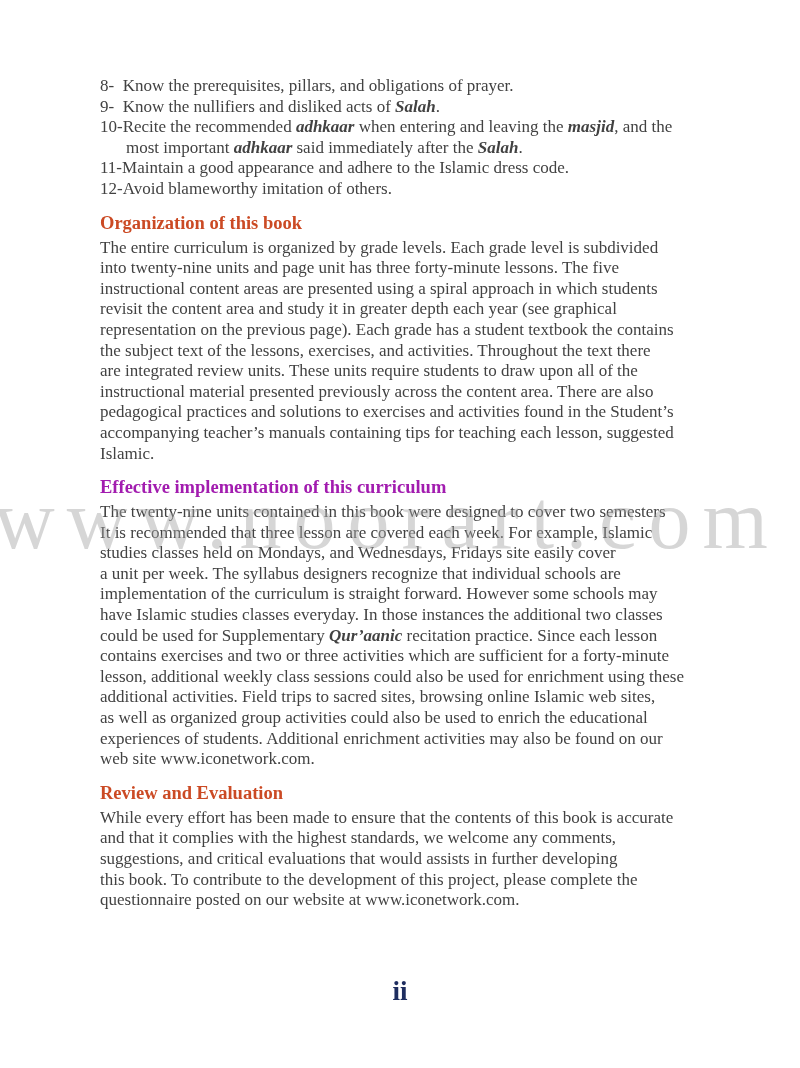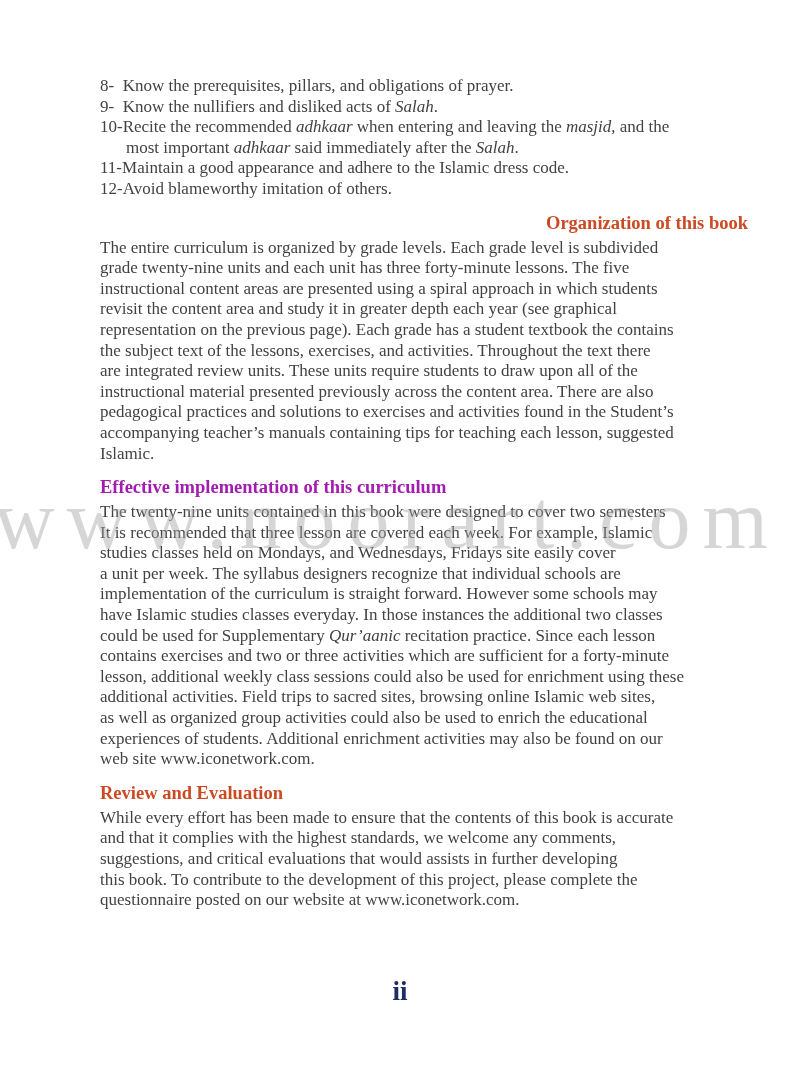--- a/index.html
+++ b/index.html
@@ -23,21 +23,21 @@
     color: #424242;
     font-size: 17px;
     line-height: 20.6px;
   }
   .line {
     white-space: nowrap;
   }
   .line.indent {
     padding-left: 26px;
   }
-  .line i { font-style: italic; }
+  .line i { font-style: italic; font-weight: bold; }
   h2.section-heading {
     font-size: 18.5px;
     line-height: 22px;
     font-weight: bold;
     margin: 12px 0 4px 0;
   }
   .watermark {
     position: absolute;
     top: 478px;
     left: -6px;
@@ -71,24 +71,24 @@
     <div class="numbered-list">
         <div class="line">8-&nbsp; Know the prerequisites, pillars, and obligations of prayer.</div>
         <div class="line">9-&nbsp; Know the nullifiers and disliked acts of <i>Salah</i>.</div>
         <div class="line">10-Recite the recommended <i>adhkaar</i> when entering and leaving the <i>masjid</i>, and the</div>
         <div class="line indent">most important <i>adhkaar</i> said immediately after the <i>Salah</i>.</div>
         <div class="line">11-Maintain a good appearance and adhere to the Islamic dress code.</div>
         <div class="line">12-Avoid blameworthy imitation of others.</div>
       </div>
 
     <section>
-      <h2 class="section-heading" style="color: rgb(203, 74, 36); text-align: right;">Organization of this book</h2>
+      <h2 class="section-heading" style="color: rgb(203, 74, 36);">Organization of this book</h2>
       <div class="paragraph">
           <div class="line">The entire curriculum is organized by grade levels. Each grade level is subdivided</div>
-          <div class="line">grade twenty-nine units and each unit has three forty-minute lessons. The five</div>
+          <div class="line">into twenty-nine units and page unit has three forty-minute lessons. The five</div>
           <div class="line">instructional content areas are presented using a spiral approach in which students</div>
           <div class="line">revisit the content area and study it in greater depth each year (see graphical</div>
           <div class="line">representation on the previous page). Each grade has a student textbook the contains</div>
           <div class="line">the subject text of the lessons, exercises, and activities. Throughout the text there</div>
           <div class="line">are integrated review units. These units require students to draw upon all of the</div>
           <div class="line">instructional material presented previously across the content area. There are also</div>
           <div class="line">pedagogical practices and solutions to exercises and activities found in the Student’s</div>
           <div class="line">accompanying teacher’s manuals containing tips for teaching each lesson, suggested</div>
           <div class="line">Islamic.</div>
         </div>

